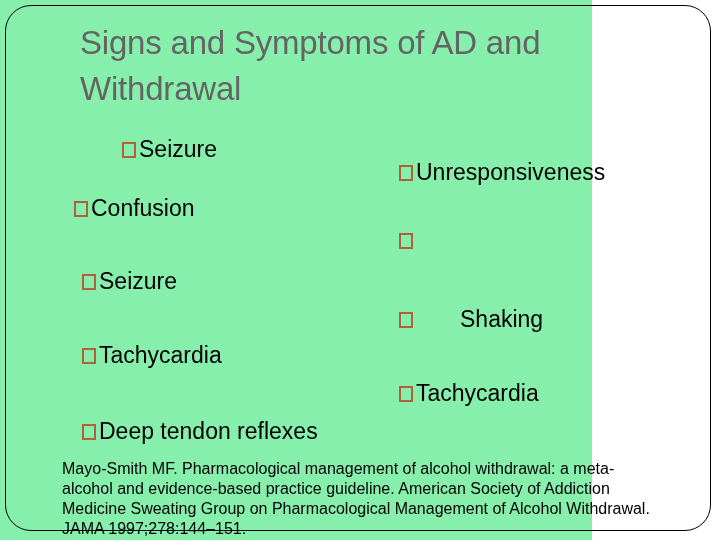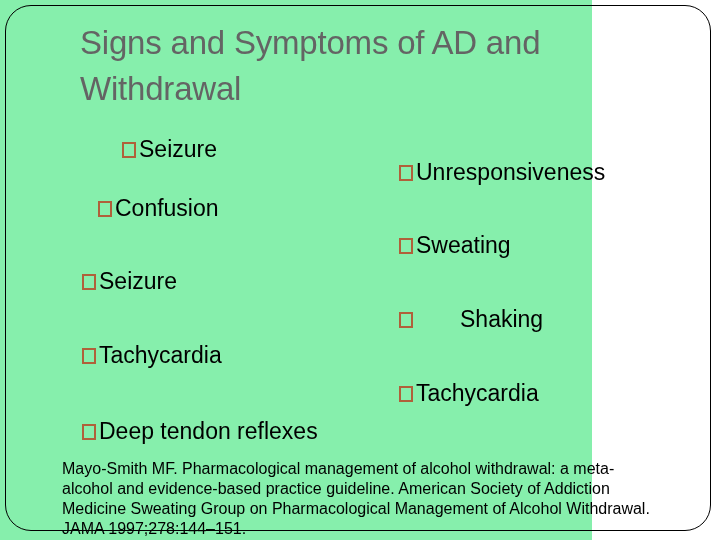--- a/index.html
+++ b/index.html
@@ -84,21 +84,21 @@
 
 <div class="slide">
   <div class="frame"></div>
 
   <h1 class="title" style="color: rgb(100, 100, 100);">Signs and Symptoms of AD and Withdrawal</h1>
 
   <div class="bullet" style="left:82px; top:135px;padding-left:40px;">
     <span class="bullet-box" style="border-color: rgb(176, 96, 58);"></span>
     <span>Seizure</span>
   </div>
-  <div class="bullet" style="left:98px; top:194px;">
+  <div class="bullet" style="left:74px; top:194px;">
     <span class="bullet-box" style="border-color: rgb(176, 96, 58);"></span>
     <span>Confusion</span>
   </div>
   <div class="bullet" style="left:82px; top:267px;">
     <span class="bullet-box" style="border-color: rgb(176, 96, 58);"></span>
     <span>Seizure</span>
   </div>
   <div class="bullet" style="left:82px; top:341px;">
     <span class="bullet-box" style="border-color: rgb(176, 96, 58);"></span>
     <span>Tachycardia</span>
@@ -107,21 +107,20 @@
     <span class="bullet-box" style="border-color: rgb(176, 96, 58);"></span>
     <span>Deep tendon reflexes</span>
   </div>
 
   <div class="bullet" style="left:399px; top:158px;">
     <span class="bullet-box" style="border-color: rgb(176, 96, 58);"></span>
     <span>Unresponsiveness</span>
   </div>
   <div class="bullet" style="left:399px; top:231px;">
     <span class="bullet-box" style="border-color: rgb(176, 96, 58);"></span>
-    <span>Sweating</span>
   </div>
   <div class="bullet" style="left:399px; top:305px;gap:44px;">
     <span class="bullet-box" style="border-color: rgb(176, 96, 58);"></span>
     <span>Shaking</span>
   </div>
   <div class="bullet" style="left:399px; top:379px;">
     <span class="bullet-box" style="border-color: rgb(176, 96, 58);"></span>
     <span>Tachycardia</span>
   </div>
 

